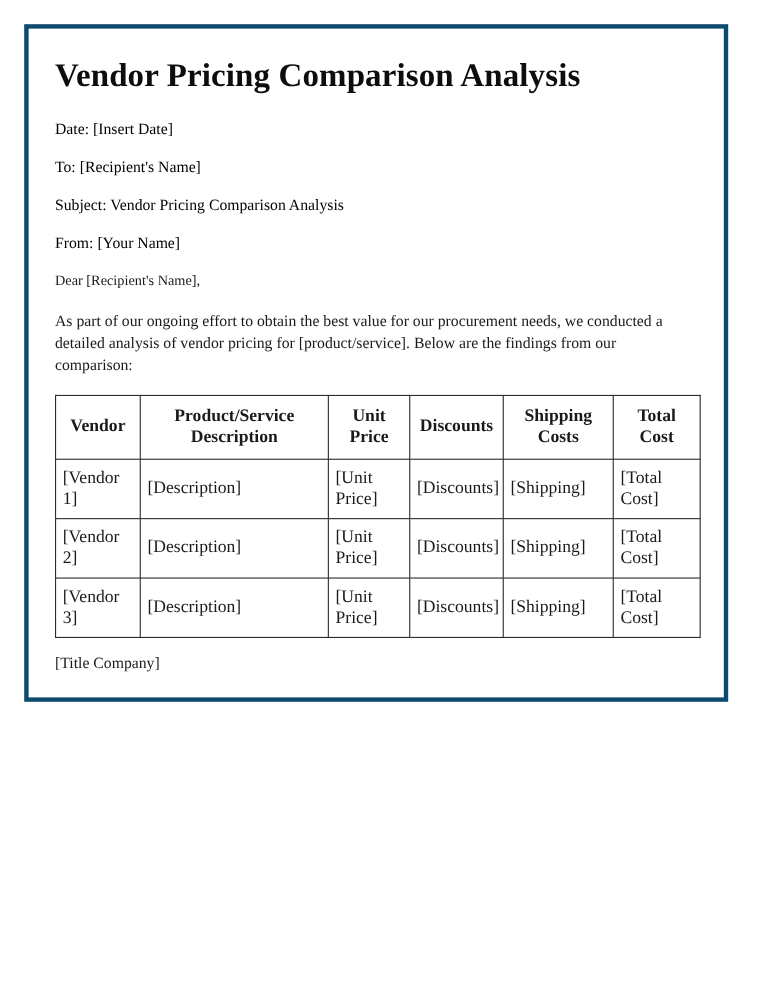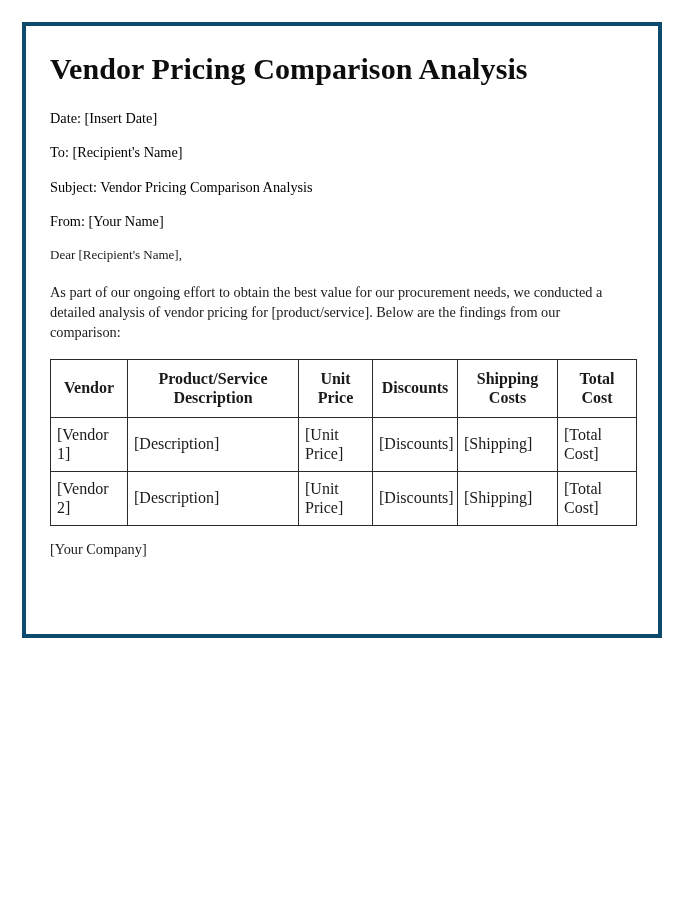--- a/index.html
+++ b/index.html
@@ -156,24 +156,32 @@
           <td>[Total Cost]</td>
         </tr>
         <tr>
           <td>[Vendor 2]</td>
           <td>[Description]</td>
           <td>[Unit Price]</td>
           <td>[Discounts]</td>
           <td>[Shipping]</td>
           <td>[Total Cost]</td>
         </tr>
+        <tr>
+          <td>[Vendor 3]</td>
+          <td>[Description]</td>
+          <td>[Unit Price]</td>
+          <td>[Discounts]</td>
+          <td>[Shipping]</td>
+          <td>[Total Cost]</td>
+        </tr>
       </tbody>
     </table>
 
 
 
 
 
 
-    <p class="sign-line">[Your Company]</p>
+    <p class="sign-line">[Title Company]</p>
 
   </div>
 </div>
 
 </body></html>

